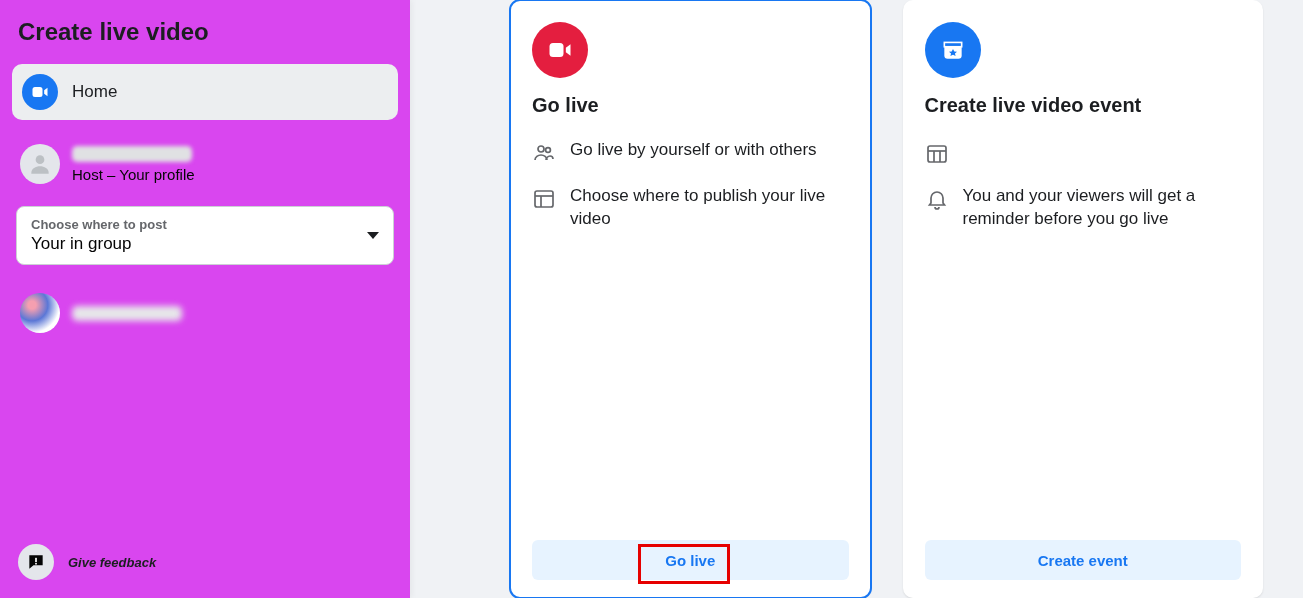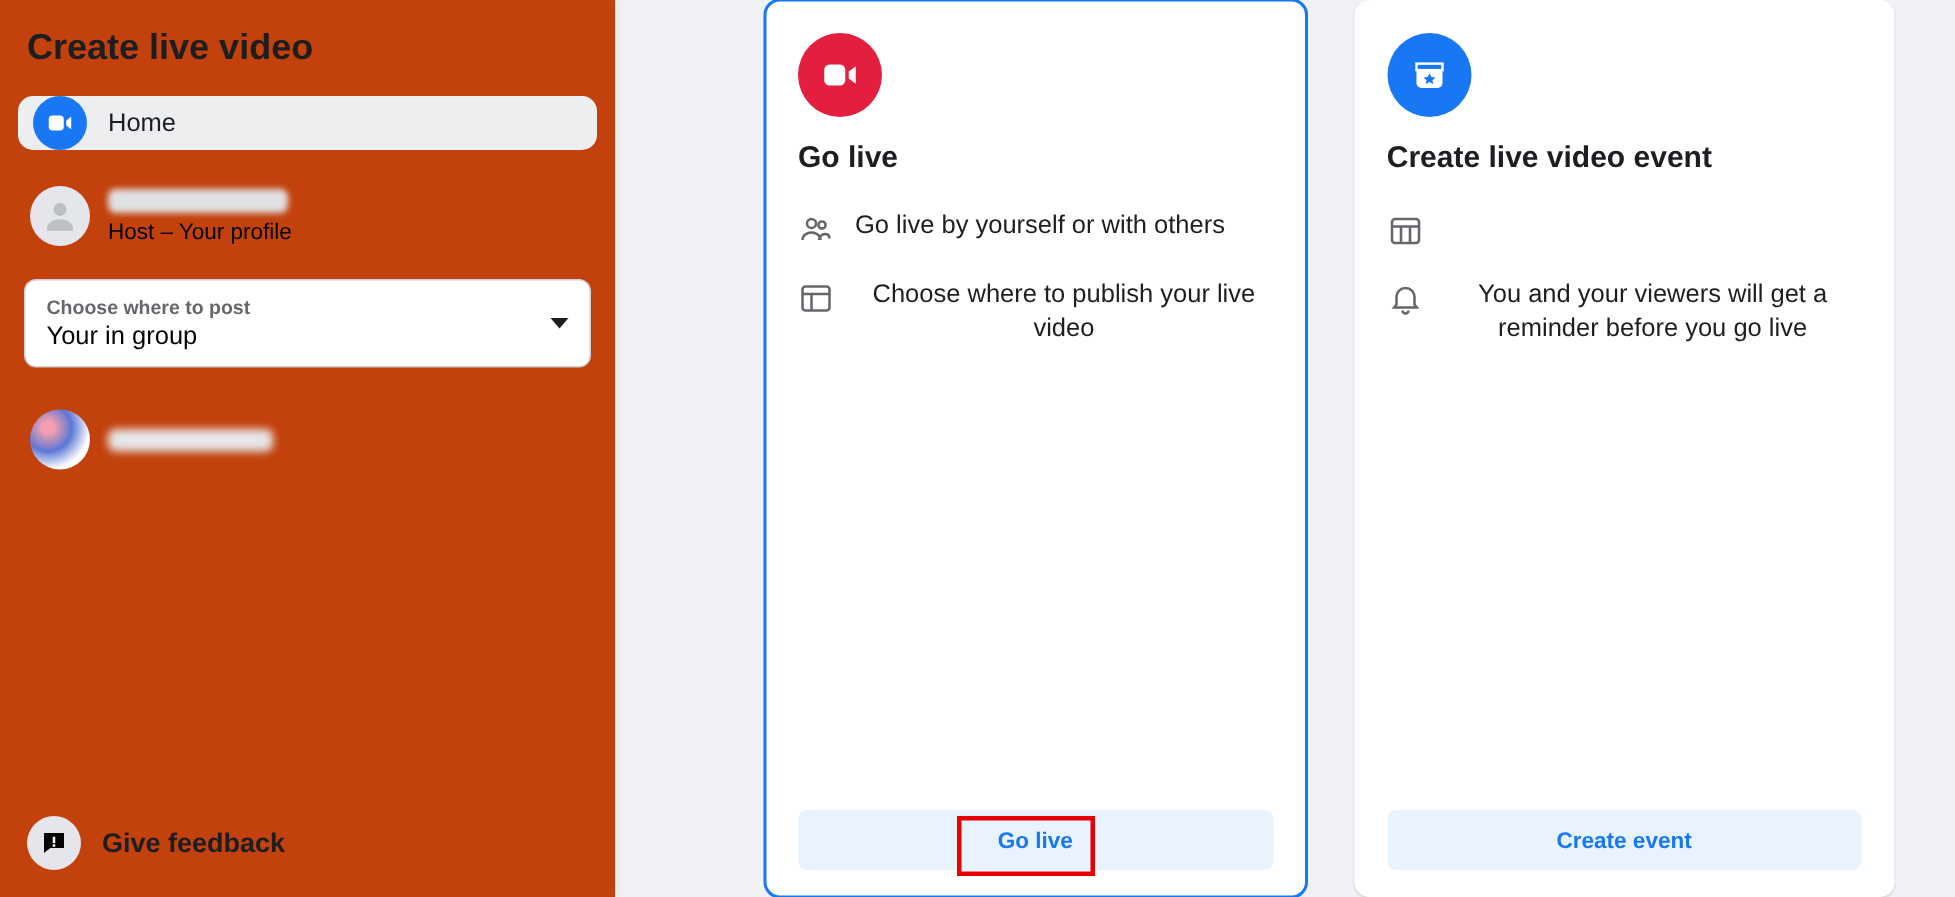--- a/index.html
+++ b/index.html
@@ -7,36 +7,36 @@
     font-family: Helvetica, Arial, sans-serif;
     background: #f0f2f5;
     width: 1303px;
     height: 598px;
     overflow: hidden;
     color: #1c1e21;
   }
   .layout { display: flex; height: 100%; }
   .sidebar {
     width: 410px;
-    background: #c2410c;
+    background: #d946ef;
     padding: 18px 12px 12px 12px;
     display: flex;
     flex-direction: column;
     position: relative;
     box-shadow: 2px 0 6px rgba(0,0,0,0.05);
   }
   .sidebar-title {
     font-size: 24px;
     font-weight: 700;
     margin: 0 6px 18px 6px;
   }
   .nav-item {
     display: flex;
     align-items: center;
-    padding: 0 10px;
+    padding: 10px 10px;
     border-radius: 10px;
     cursor: pointer;
   }
   .nav-item.active {
     background: #eceef0;
   }
   .nav-icon-circle {
     width: 36px; height: 36px;
     border-radius: 50%;
     background: #1877f2;
@@ -110,21 +110,21 @@
     align-items: center;
     cursor: pointer;
   }
   .feedback-icon-circle {
     width: 36px; height: 36px;
     border-radius: 50%;
     background: #e4e6eb;
     display: flex; align-items: center; justify-content: center;
     margin-right: 14px;
   }
-  .feedback-label { font-size: 18px; font-weight: 600; }
+  .feedback-label { font-size: 13px; font-weight: 600; font-style: italic; }
 
   .main {
     flex: 1;
     display: flex;
     padding: 0 40px 0 100px;
     gap: 32px;
     align-items: stretch;
   }
   .card {
     flex: 1;
@@ -144,21 +144,21 @@
   .card-icon-circle {
     width: 56px; height: 56px;
     border-radius: 50%;
     display: flex; align-items: center; justify-content: center;
     margin-bottom: 16px;
   }
   .card-icon-red { background: #e41e3f; }
   .card-icon-blue { background: #1877f2; }
   .card-title { font-size: 20px; font-weight: 700; margin-bottom: 22px; }
   .feature-list { display: flex; flex-direction: column; gap: 20px; flex:1; }
-  .feature-item { display: flex; align-items: flex-start; gap: 14px; text-align: center; }
+  .feature-item { display: flex; align-items: flex-start; gap: 14px; }
   .feature-icon {
     width: 24px; height: 24px;
     flex-shrink: 0;
     color: #65676b;
     margin-top: 2px;
   }
   .feature-text { font-size: 17px; line-height: 1.35; color: #1c1e21; }
   .action-btn {
     margin-top: 18px;
     background: #e7f3ff;

